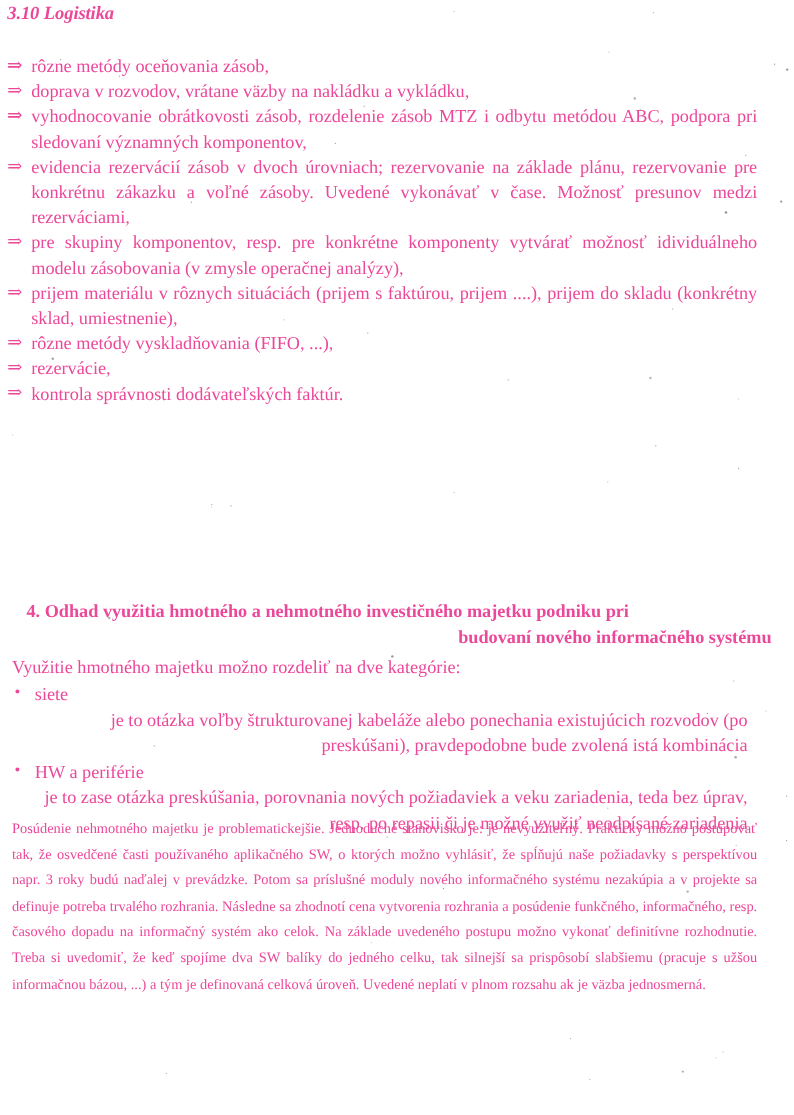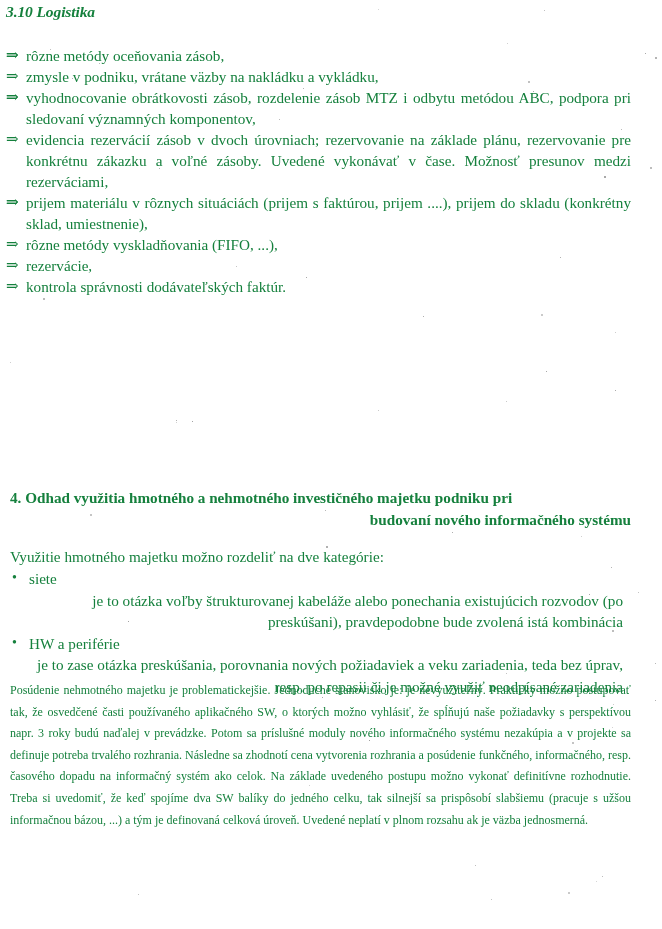--- a/index.html
+++ b/index.html
@@ -7,21 +7,21 @@
     padding: 0;
     background: #ffffff;
   }
   #page {
     position: relative;
     width: 662px;
     height: 929px;
     background: #ffffff;
     overflow: hidden;
     font-family: "Liberation Serif", "DejaVu Serif", serif;
-    color: #15803d;
+    color: #ec4899;
     border-radius: 21px;
     -webkit-font-smoothing: none;
   }
   
   #noise {
     position: absolute;
     inset: 0;
     pointer-events: none;
     z-index: 5;
   }
@@ -93,21 +93,21 @@
     left: 0;
     top: 45px;
     width: 662px;
   }
 
   h2.num-head {
     position: absolute;
     left: 10px;
     top: 487px;
     width: 621px;
-    margin: 0;
+    margin: 12px;
     padding: 0;
     font-size: 15.2px;
     font-weight: bold;
     line-height: 21.5px;
     text-align: justify;
     text-justify: inter-word;
     text-indent: 0;
   }
   h2.num-head .ind2 {
     display: block;
@@ -150,25 +150,25 @@
 <body>
 
 <div id="page">
 
   <h1 class="sec-head">3.10 Logistika</h1>
 
   <div class="block-list">
     <ul class="arrow-list">
       <li><span class="bul">⇒</span></li>
       <li><span class="bul">⇒</span><span>rôzne metódy oceňovania zásob,</span></li>
-      <li><span class="bul">⇒</span><span>zmysle v podniku, vrátane väzby na nakládku a vykládku,</span></li>
+      <li><span class="bul">⇒</span><span>doprava v rozvodov, vrátane väzby na nakládku a vykládku,</span></li>
       <li><span class="bul">⇒</span></li>
       <li><span class="bul">⇒</span><span>vyhodnocovanie obrátkovosti zásob, rozdelenie zásob MTZ i odbytu metódou ABC, podpora pri sledovaní významných komponentov,</span></li>
       <li><span class="bul">⇒</span><span>evidencia rezervácií zásob v dvoch úrovniach; rezervovanie na základe plánu, rezervovanie pre konkrétnu zákazku a voľné zásoby. Uvedené vykonávať v čase. Možnosť presunov medzi rezerváciami,</span></li>
-      <li><span class="bul">⇒</span></li>
+      <li><span class="bul">⇒</span><span>pre skupiny komponentov, resp. pre konkrétne komponenty vytvárať možnosť idividuálneho modelu zásobovania (v zmysle operačnej analýzy),</span></li>
       <li><span class="bul">⇒</span><span>prijem materiálu v rôznych situáciách (prijem s faktúrou, prijem ....), prijem do skladu (konkrétny sklad, umiestnenie),</span></li>
       <li><span class="bul">⇒</span><span>rôzne metódy vyskladňovania (FIFO, ...),</span></li>
       <li><span class="bul">⇒</span><span>rezervácie,</span></li>
       <li><span class="bul">⇒</span><span>kontrola správnosti dodávateľských faktúr.</span></li>
     </ul>
   </div>
 
   <h2 class="num-head">
     <span>4.  Odhad  využitia  hmotného  a  nehmotného  investičného  majetku  podniku  pri</span>
     <span class="ind2">budovaní nového informačného systému</span>

